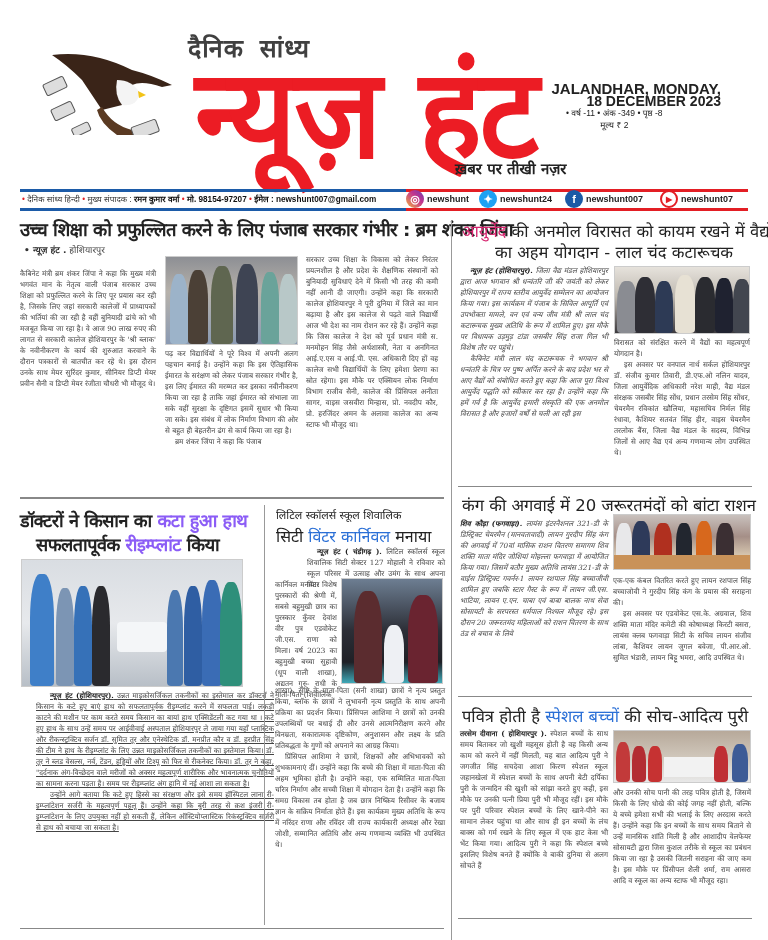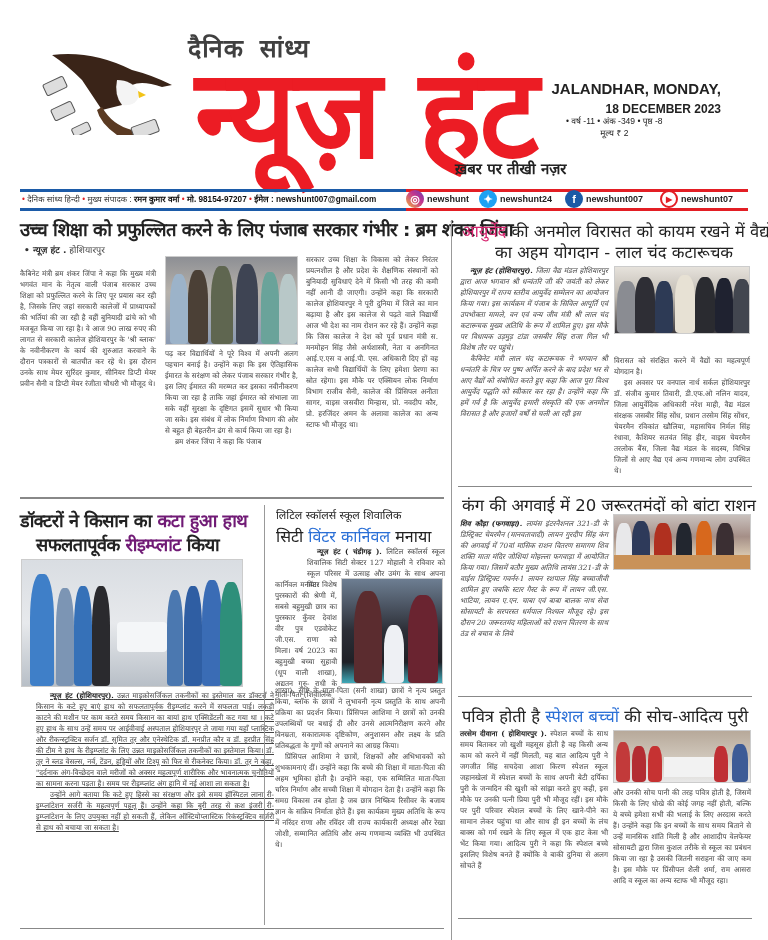--- a/index.html
+++ b/index.html
@@ -7,38 +7,38 @@
   body { font-family: "DejaVu Serif", serif; color: #333; position: relative; }
   .abs { position: absolute; }
 
   
   .eagle { left: 22px; top: 25px; width: 150px; height: 110px; }
   .tagline-top { left: 188px; top: 30px; font-family: Liberation Mono, monospace; font-size: 25px; font-weight: bold; color: #404040; letter-spacing: 1px; }
   .title { left: 195px; top: 40px; font-family: "DejaVu Sans", sans-serif; font-weight: bold; color: #ec1c24; font-size: 118px; line-height: 140px; letter-spacing: -2px; transform: scaleY(1.05); transform-origin: top left; }
   .tagline-bottom { left: 455px; top: 158px; font-family: "DejaVu Sans", sans-serif; font-size: 15px; font-weight: bold; color: #222; }
   .dateline { right: 47px; top: 83px; text-align: right; font-family: "Liberation Sans", sans-serif; font-size: 9px; line-height: 12px; color: #222; }
   .dateline .city { font-weight: bold; font-size: 15px; margin-left: 44px; }
-  .dateline .date { font-weight: bold; font-size: 12px; margin-top: 8px; }
+  .dateline .date { font-weight: bold; font-size: 14px; }
   .dateline .meta { font-size: 8.5px; text-align: center; }
 
   
   .bar-line { height: 3px; }
   .bar-top-blue { left: 20px; top: 189px; width: 386px; background: #1c5ba8; }
   .bar-top-red { left: 406px; top: 189px; width: 342px; background: #e31e24; }
   .bar-bot-blue { left: 20px; top: 208px; width: 386px; background: #1c5ba8; }
   .bar-bot-red { left: 406px; top: 208px; width: 342px; background: #e31e24; }
   .info-text { left: 22px; top: 193px; font-family: "Liberation Sans", sans-serif; font-size: 8.2px; color: #333; white-space: nowrap; }
   .info-text b { color: #111; }
   .info-text .dot { color: #e31e24; }
   .social { top: 190px; height: 18px; display: flex; align-items: center; font-family: "Liberation Sans", sans-serif; font-size: 9px; font-weight: bold; color: #222; }
   .social .ic { width: 18px; height: 18px; border-radius: 50%; display: flex; align-items: center; justify-content: center; color: #fff; font-size: 11px; font-weight: bold; margin-right: 3px; }
 
   
   .hl { font-family: "DejaVu Sans", sans-serif; color: #222; white-space: nowrap; }
-  .red { color: #701a75; margin-top: 24px; }
+  .red { color: #8b5cf6; margin-top: 24px; }
   .pink { color: #d6246e; }
   .blue { color: #2a6fd6; }
 
   .col-text { font-size: 7.2px; line-height: 11px; color: #444; text-align: justify; }
   .col-text .by { font-weight: bold; color: #222; }
   .rule-v { width: 1px; background: #999; }
   .rule-h { height: 2px; background: #888; }
 
   .photo { background: linear-gradient(135deg,#8c8f95,#c9b7a6 40%,#6e7486 70%,#c0c3c7); border: 1px solid #ccc; overflow: hidden; }
   .person { position: absolute; bottom: 0; border-radius: 40% 40% 4px 4px; }
@@ -147,21 +147,21 @@
 <div class="abs photo" style="left:614px;top:266px;width:136px;height:68px;background:linear-gradient(180deg,#e6e2dc 0%,#bfb9b0 45%,#3c3a3e 100%);">
   <div class="person" style="left:2px;width:20px;height:52px;background:#8a8c92;"></div>
   <div class="person" style="left:20px;width:20px;height:56px;background:#2e2e35;"></div>
   <div class="person" style="left:40px;width:18px;height:52px;background:#2d3a55;"></div>
   <div class="person" style="left:60px;width:20px;height:58px;background:#e7e1d4;"></div>
   <div class="person" style="left:80px;width:20px;height:56px;background:#2a2b30;"></div>
   <div class="person" style="left:100px;width:18px;height:55px;background:#1f2230;"></div>
   <div class="person" style="left:118px;width:18px;height:54px;background:#42464f;"></div>
 </div>
 
-<div class="abs col-text" style="left:614px;top:355px;width:136px;">
+<div class="abs col-text" style="left:614px;top:337px;width:136px;">
   <p>विरासत को संरक्षित करने में वैद्यों का महत्वपूर्ण योगदान है।</p>
   <p style="text-indent:10px;">इस अवसर पर वनपाल नार्थ सर्कल होशियारपुर डॉ. संजीव कुमार तिवारी, डी.एफ.ओ नलिन यादव, जिला आयुर्वेदिक अधिकारी नरेश माही, वैद्य मंडल संरक्षक जसबीर सिंह सोंध, प्रधान तरसेम सिंह सोंधर, चेयरमैन रविकांत खौलिया, महासचिव निर्मल सिंह रंधावा, कैशियर सतवंत सिंह हीर, वाइस चेयरमैन तरलोक बैंस, जिला वैद्य मंडल के सदस्य, विभिन्न जिलों से आए वैद्य एवं अन्य गणमान्य लोग उपस्थित थे।</p>
 </div>
 
 <div class="abs rule-h" style="left:458px;top:486px;width:294px;height:1px;"></div>
 
 <div class="abs hl" style="left:20px;top:508px;font-size:18px;font-weight:bold;letter-spacing:-0.5px;">
   <span>डॉक्टरों ने किसान का </span><span class="red">कटा हुआ हाथ</span>
 </div>
 <div class="abs hl" style="left:36px;top:532px;font-size:18px;font-weight:bold;letter-spacing:-0.5px;">
@@ -221,20 +221,22 @@
   <div class="person" style="left:2px;width:16px;height:46px;background:#e8e8ea;"></div>
   <div class="person" style="left:18px;width:18px;height:48px;background:#2e3a5a;"></div>
   <div class="person" style="left:40px;width:18px;height:46px;background:#b0301f;"></div>
   <div class="person" style="left:62px;width:16px;height:46px;background:#22262f;"></div>
   <div class="person" style="left:82px;width:16px;height:48px;background:#d7681d;"></div>
   <div class="person" style="left:102px;width:18px;height:46px;background:#3b2f33;"></div>
   <div class="abs" style="left:0;bottom:0;width:138px;height:14px;background:#c99259;"></div>
 </div>
 
 <div class="abs col-text" style="left:613px;top:575px;width:138px;">
+  <p>एक-एक कंबल वितरित करते हुए लायन रशपाल सिंह बच्चाजोवी ने गुरदीप सिंह कंग के प्रयास की सराहना की।</p>
+  <p style="text-indent:10px;">इस अवसर पर एडवोकेट एस.के. अग्रवाल, शिव शक्ति माता मंदिर कमेटी की कोषाध्यक्ष किरटी बसरा, लायंस क्लब फगवाड़ा सिटी के सचिव लायन संजीव लांबा, कैशियर लायन जुगल बवेजा, पी.आर.ओ. सुमित भंडारी, लायन बिट्टू भमरा, आदि उपस्थित थे।</p>
 </div>
 
 <div class="abs rule-h" style="left:458px;top:696px;width:294px;height:1px;"></div>
 
 <div class="abs hl" style="left:462px;top:704px;font-size:16.5px;">
   <span>पवित्र होती है </span><span class="blue">स्पेशल बच्चों</span><span> की सोच-आदित्य पुरी</span>
 </div>
 
 <div class="abs col-text" style="left:460px;top:728px;width:148px;">
   <p><b class="by">तरसेम दीवाना ( होशियारपुर ).</b> <span>स्पेशल बच्चों के साथ समय बिताकर जो खुशी महसूस होती है वह किसी अन्य काम को करने में नहीं मिलती, यह बात आदित्य पुरी ने जगजीत सिंह सचदेवा आशा किरण स्पेशल स्कूल जहानखेलां में स्पेशल बच्चों के साथ अपनी बेटी दर्पिका पुरी के जन्मदिन की खुशी को सांझा करते हुए कही, इस मौके पर उनकी पत्नी प्रिया पुरी भी मौजूद रहीं। इस मौके पर पुरी परिवार स्पेशल बच्चों के लिए खाने-पीने का सामान लेकर पहुंचा था और साथ ही इन बच्चों के लंच बाक्स को गर्म रखने के लिए स्कूल में एक हाट केस भी भेंट किया गया। आदित्य पुरी ने कहा कि स्पेशल बच्चे इसलिए विशेष बनते हैं क्योंकि वे बाकी दुनिया से अलग सोचते हैं</span></p>

